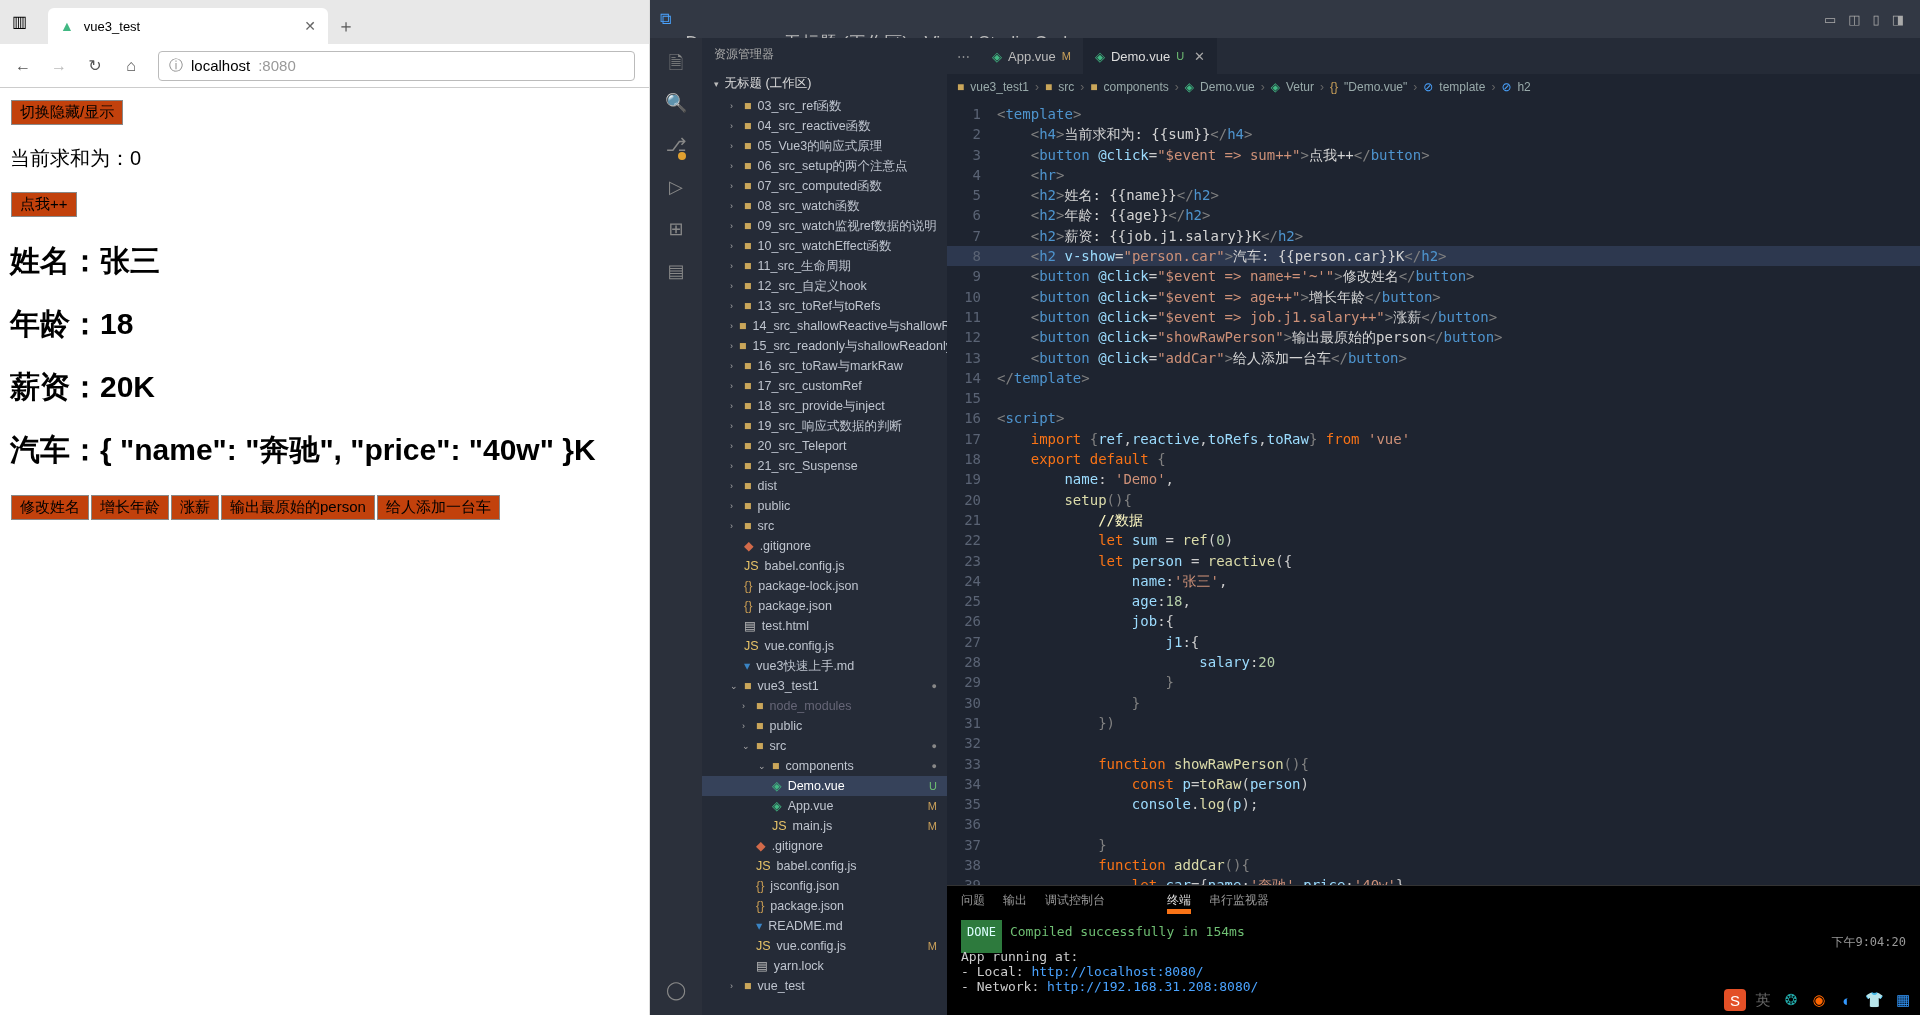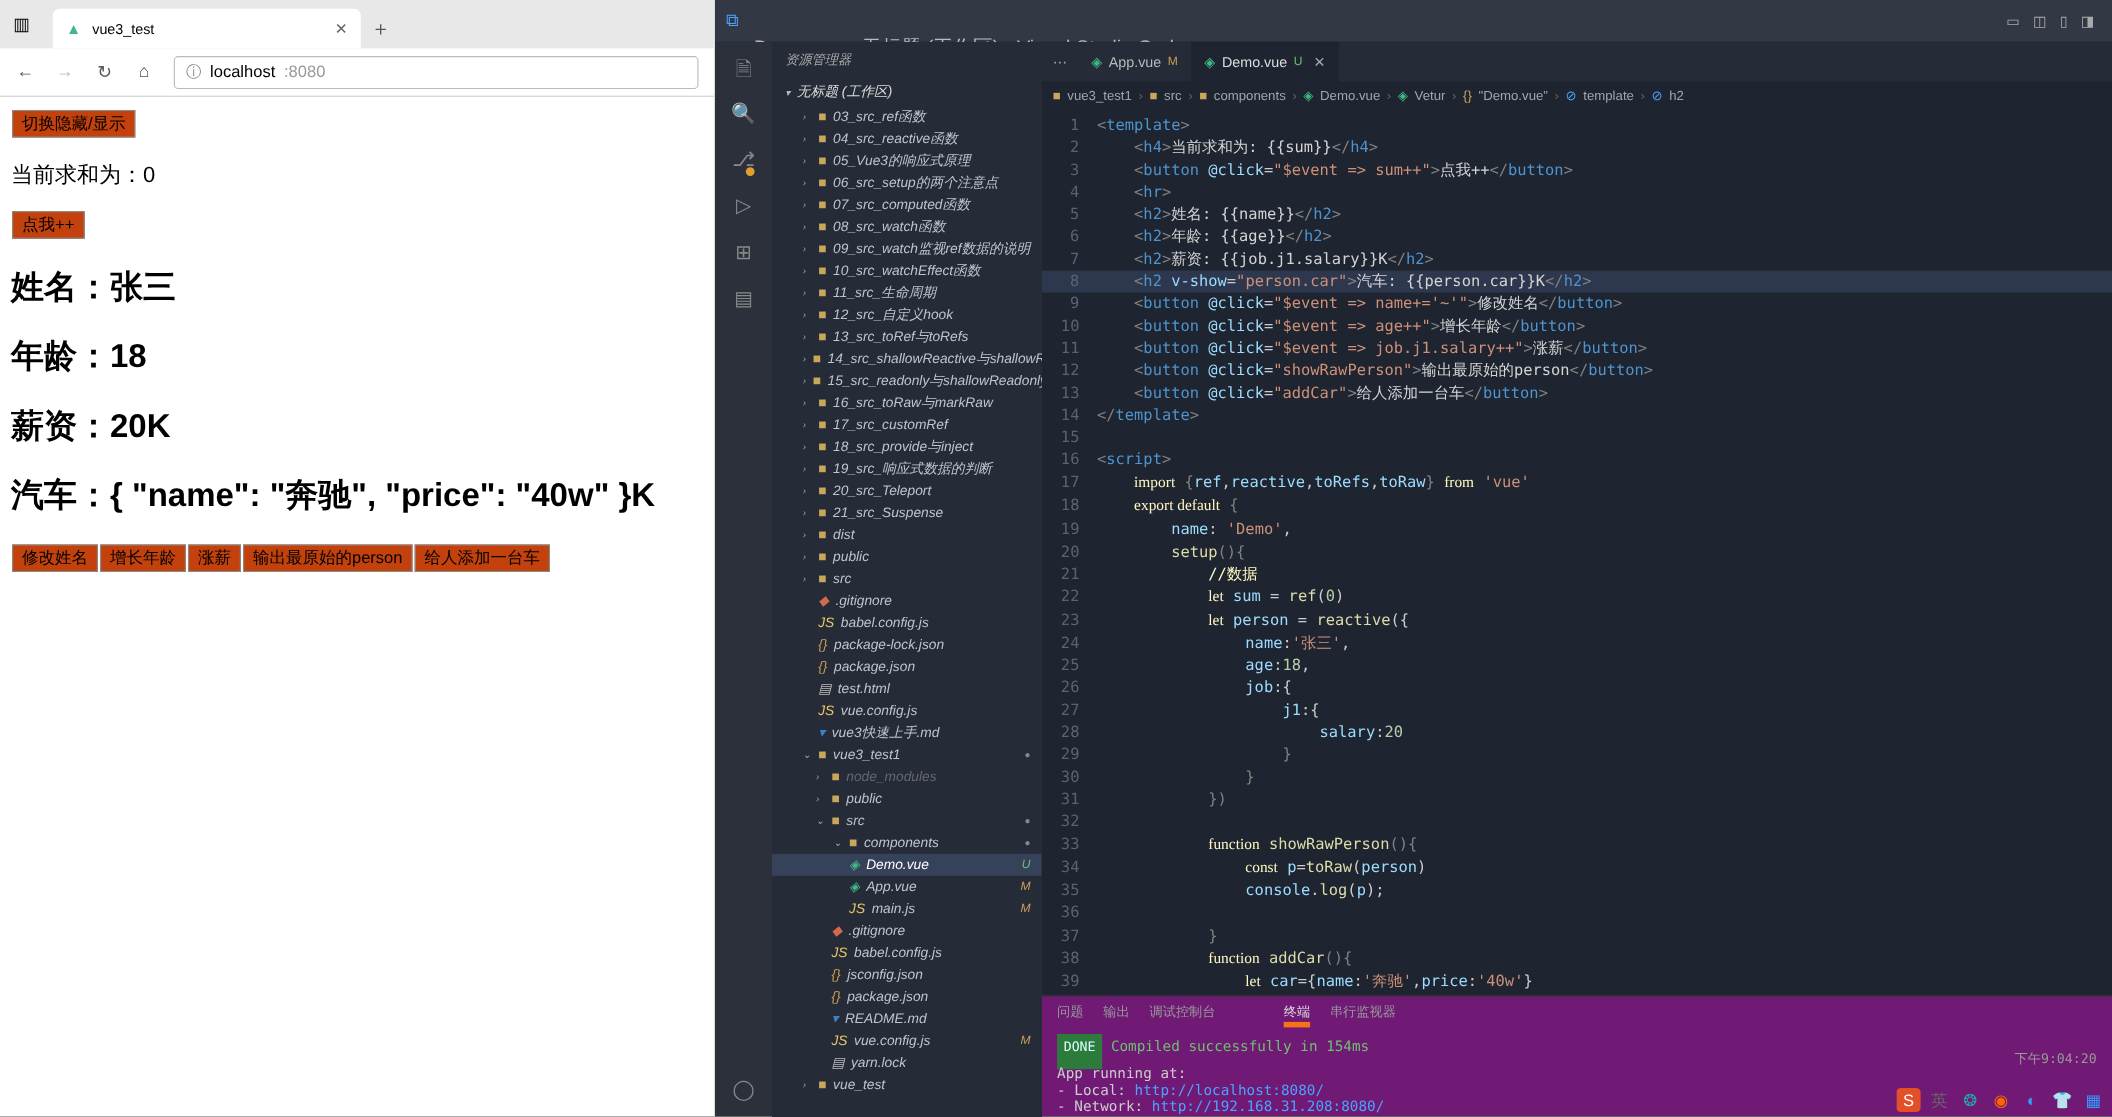--- a/index.html
+++ b/index.html
@@ -27,21 +27,21 @@
 .title-bar { height:38px; display:flex; align-items:center; padding:0 10px; gap:4px; background:#323844;}
 .title-bar .logo { color:#4aa3ff; font-size:16px; margin-right:10px;}
 .menu-item { padding:4px 8px; font-size:14px; color:#ddd;}
 .title-center { flex:1; text-align:left; color:#bbb; font-size:18px;margin-top:48px;}
 .win-ctrl { display:flex; gap:12px; color:#aaa; font-size:13px; padding-right:6px;}
 .main-row { flex:1; display:flex; overflow:hidden;}
 .activity { width:52px; background:#2b303b; display:flex; flex-direction:column; align-items:center; padding-top:12px; gap:20px;}
 .activity .ai { width:22px; height:22px; color:#888; font-size:18px; text-align:center;}
 .activity .ai.badge::after{content:""; width:8px; height:8px; background:#e0a030; border-radius:50%; display:inline-block; position:relative; top:-12px; left:6px;}
 .activity .bottom { margin-top:auto; margin-bottom:14px;}
-.sidebar { width:245px; background:#252b37; overflow-y:auto; font-size:12.5px;font-style:italic; }
+.sidebar { width:245px; background:#252b37; overflow-y:auto; font-size:12.5px; }
 .sb-head { padding:8px 12px; color:#aaa; font-size:12px;}
 .sb-sub { padding:4px 12px; color:#ddd; font-size:12.5px; display:flex; align-items:center; gap:4px;}
 .sb-sub::before { content:"▾"; font-size:9px; color:#bbb; margin-right:2px;}
 .tree-row { display:flex; align-items:center; padding:1px 0 1px 28px; white-space:nowrap; gap:6px; color:#bfc5cf; line-height:18px;}
 .tree-row.d1 { padding-left:40px;}
 .tree-row.d2 { padding-left:56px;}
 .tree-row.sel { background:#36425a; color:#fff;}
 .tree-row .chev { font-size:9px; color:#aaa; width:8px; display:inline-block;}
 .tree-row .fold { color:#caa65a;}
 .tree-row .vue { color:#41b883;}
@@ -61,23 +61,23 @@
 .etab.active { background:#1e2430; color:#ddd;}
 .etab .vue { color:#41b883;}
 .etab .stat { font-size:11px;}
 .etab .close { font-size:13px; color:#aaa; margin-left:4px;}
 .crumbs { height:26px; display:flex; align-items:center; gap:6px; padding:0 10px; font-size:12px; color:#9aa;}
 .crumbs .sep { color:#666;}
 .code { flex:1; overflow:auto; font-family:Consolas,monospace; font-size:14px; line-height:1.45; padding:4px 0 4px 0;}
 .ln { display:flex;}
 .gut { width:50px; text-align:right; padding-right:16px; color:#5a6374; flex-shrink:0; user-select:none;}
 .cd { white-space:pre; }
-.cd .t-tag{color:#4e94ce;} .cd .t-attr{color:#9cdcfe;} .cd .t-str{color:#ce9178;} .cd .t-pun{color:#808080;} .cd .t-txt{color:#d4d4d4;} .cd .t-kw{color:#fef9c3;font-family:Liberation Serif, serif;} .cd .t-fn{color:#dcdcaa;} .cd .t-var{color:#9cdcfe;} .cd .t-num{color:#b5cea8;} .cd .t-cmt{color:#fef9c3;}
+.cd .t-tag{color:#4e94ce;} .cd .t-attr{color:#9cdcfe;} .cd .t-str{color:#ce9178;} .cd .t-pun{color:#808080;} .cd .t-txt{color:#d4d4d4;} .cd .t-kw{color:#f97316;} .cd .t-fn{color:#dcdcaa;} .cd .t-var{color:#9cdcfe;} .cd .t-num{color:#b5cea8;} .cd .t-cmt{color:#fef9c3;}
 .ln.hl { background:#2d384f;}
-.panel { height:110px; background:#701a75; border-top:1px solid #333; display:flex; flex-direction:column;}
+.panel { height:130px; background:#000000; border-top:1px solid #333; display:flex; flex-direction:column;}
 .panel-tabs { display:flex; gap:18px; padding:6px 14px; font-size:12px; color:#999;}
 .panel-tabs .pt.act { color:#ddd; border-bottom:5px solid #f97316;margin-left:44px;}
 .term { flex:1; font-family:Consolas,monospace; font-size:13px; padding:4px 14px; color:#ccc; overflow:hidden;}
 .done-badge { background:#2d7a3d; color:#dff; padding:14px 6px; margin-right:8px; font-size:12px;}
 .term .url { color:#4aa3ff;}
 .term .time { float:right; color:#999; font-size:12px; margin-top:10px;}
 
 .tray { position:fixed; right:6px; bottom:4px; display:flex; gap:6px; font-size:15px;}
 .tray span { width:22px; height:22px; display:inline-flex; align-items:center; justify-content:center;}
 </style>

